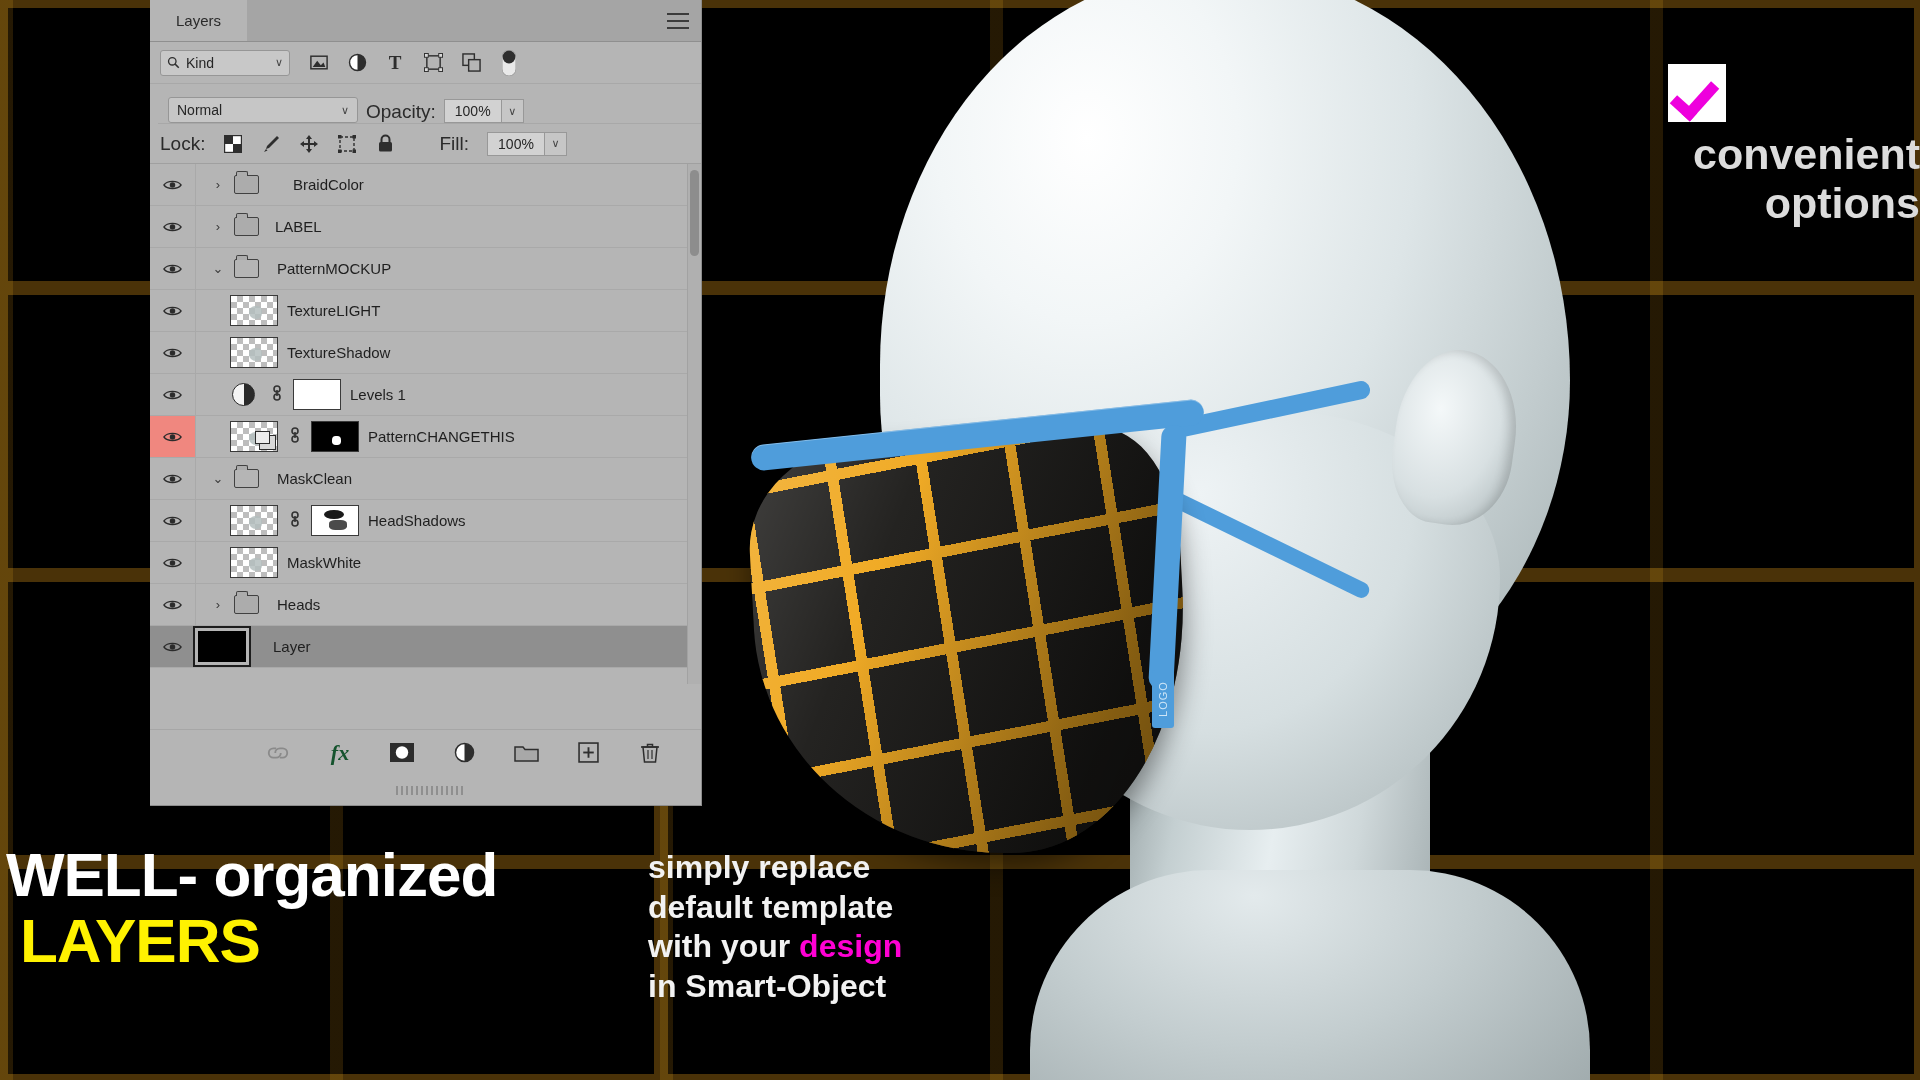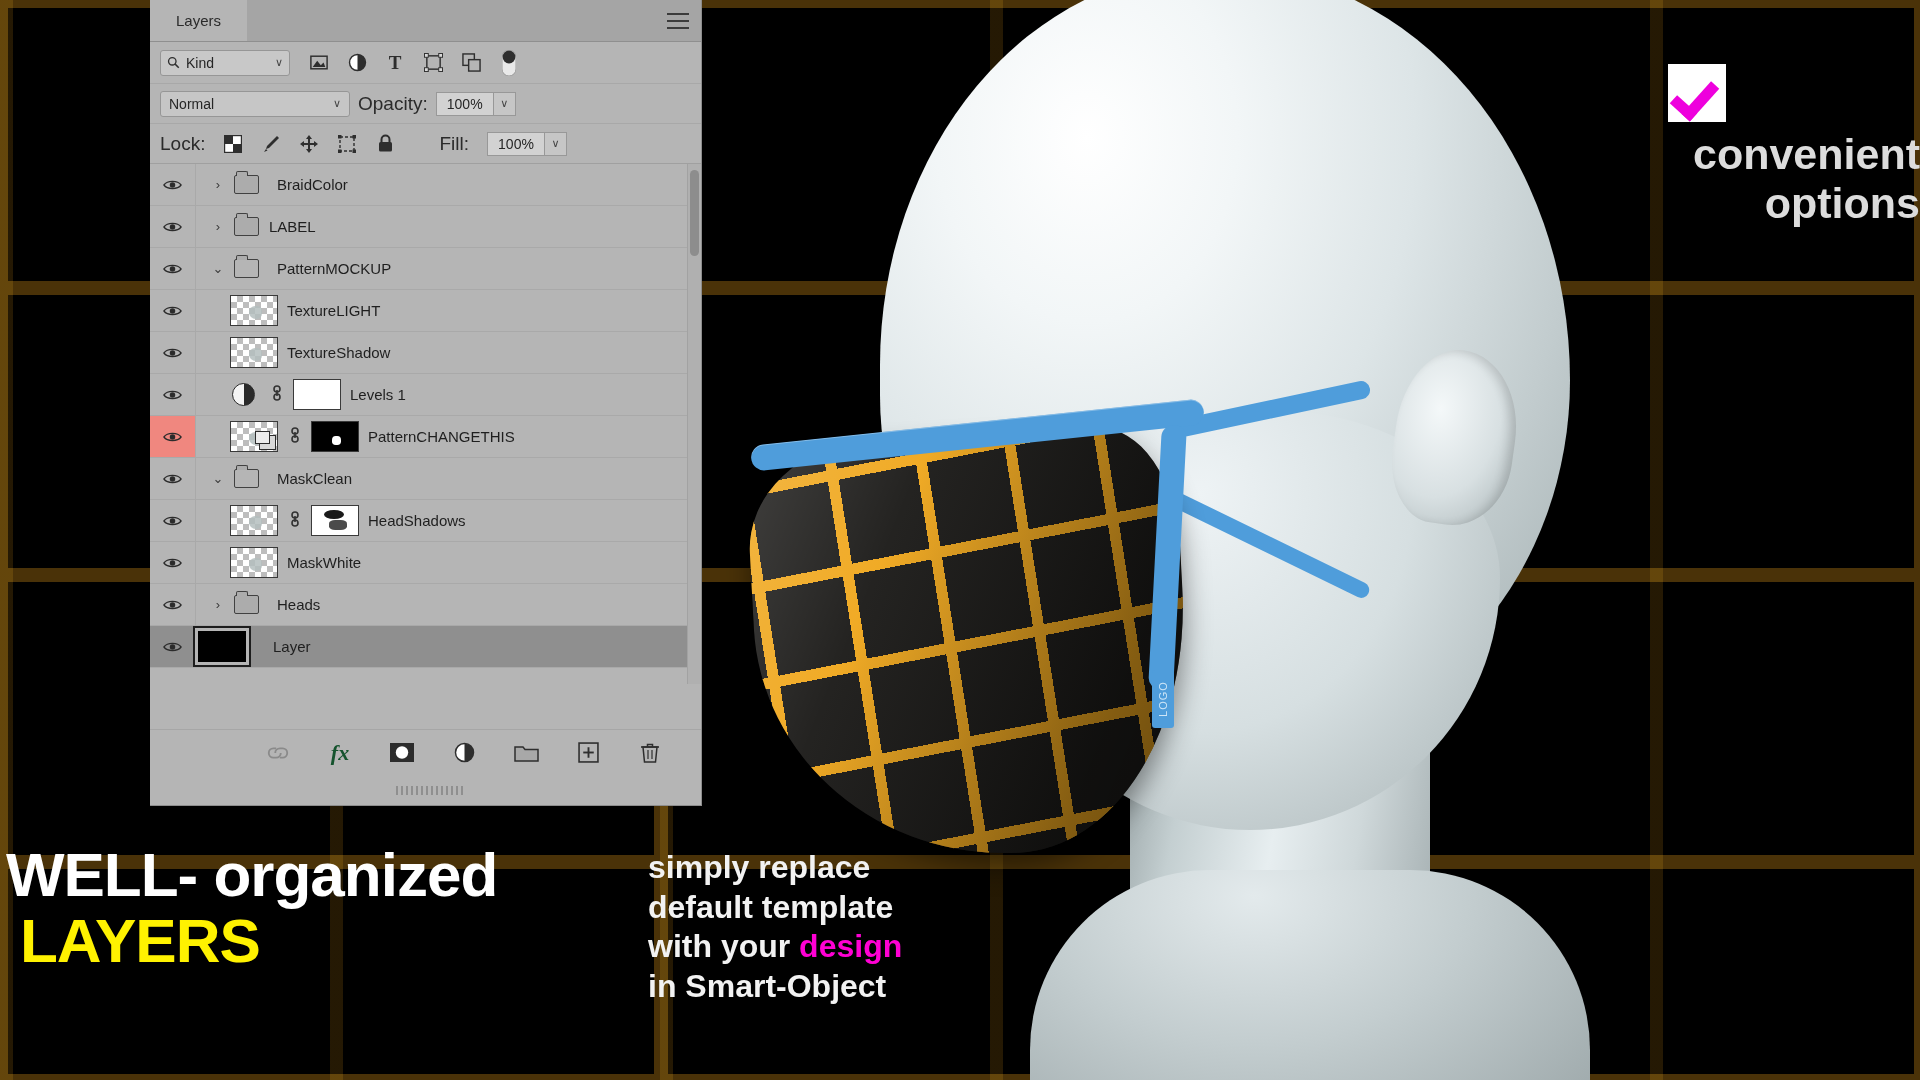--- a/index.html
+++ b/index.html
@@ -179,22 +179,23 @@
   .kind-select{
     width:130px; height:26px; background:#c8c8c8; border:1px solid #969696;
     border-radius:3px; display:flex; align-items:center; gap:6px; padding:0 6px;
     font-size:14px;
   }
   .kind-select .caret{ margin-left:auto; font-size:11px; color:#444; }
   .ficons{ display:flex; align-items:center; gap:16px; margin-left:18px; }
   .ficon{ width:22px; height:22px; display:flex; align-items:center; justify-content:center; color:#2e2e2e; }
 
   .blend-row{
-    height:40px; display:flex; align-items:center; padding:0 10px; gap:8px;
+    height:40px; display:flex; align-items:flex-end; padding:0 10px; gap:8px;
     border-bottom:1px solid #a8a8a8;
+    margin-left:8px;
   }
   .blend-select{
     width:190px; height:26px; background:#c6c6c6; border:1px solid #969696;
     border-radius:3px; display:flex; align-items:center; padding:0 8px; font-size:14px;
   }
   .blend-select .caret{ margin-left:auto; font-size:11px; color:#444; }
   .lbl{ font-size:19px; color:#2b2b2b; }
   .numbox{
     width:58px; height:24px; background:#d2d2d2; border:1px solid #989898;
     display:flex; align-items:center; justify-content:center; font-size:14px;
@@ -487,32 +488,32 @@
     <div id="rows">
         <div class="lrow">
           <div class="eye-cell">
             <svg class="eye" viewBox="0 0 22 14">
               <path d="M1 7 C5 1.5 17 1.5 21 7 C17 12.5 5 12.5 1 7 Z" fill="none" stroke="#2b2b2b" stroke-width="1.5"></path>
               <circle cx="11" cy="7" r="3.2" fill="#2b2b2b"></circle>
             </svg>
           </div>
           <div class="arrow" style="margin-left: 12px;">›</div>
           <div class="folder" style="margin-left: 6px;"></div>
-          <div class="lname" style="margin-left: 8px;">BraidColor</div>
+          <div class="lname" style="margin-left: 24px;">BraidColor</div>
         </div>
         <div class="lrow">
           <div class="eye-cell">
             <svg class="eye" viewBox="0 0 22 14">
               <path d="M1 7 C5 1.5 17 1.5 21 7 C17 12.5 5 12.5 1 7 Z" fill="none" stroke="#2b2b2b" stroke-width="1.5"></path>
               <circle cx="11" cy="7" r="3.2" fill="#2b2b2b"></circle>
             </svg>
           </div>
           <div class="arrow" style="margin-left: 12px;">›</div>
           <div class="folder" style="margin-left: 6px;"></div>
-          <div class="lname" style="margin-left: 0;">LABEL</div>
+          <div class="lname" style="margin-left: 6px;">LABEL</div>
         </div>
         <div class="lrow">
           <div class="eye-cell">
             <svg class="eye" viewBox="0 0 22 14">
               <path d="M1 7 C5 1.5 17 1.5 21 7 C17 12.5 5 12.5 1 7 Z" fill="none" stroke="#2b2b2b" stroke-width="1.5"></path>
               <circle cx="11" cy="7" r="3.2" fill="#2b2b2b"></circle>
             </svg>
           </div>
           <div class="arrow" style="margin-left: 12px;">⌄</div>
           <div class="folder open" style="margin-left: 6px;"></div>

